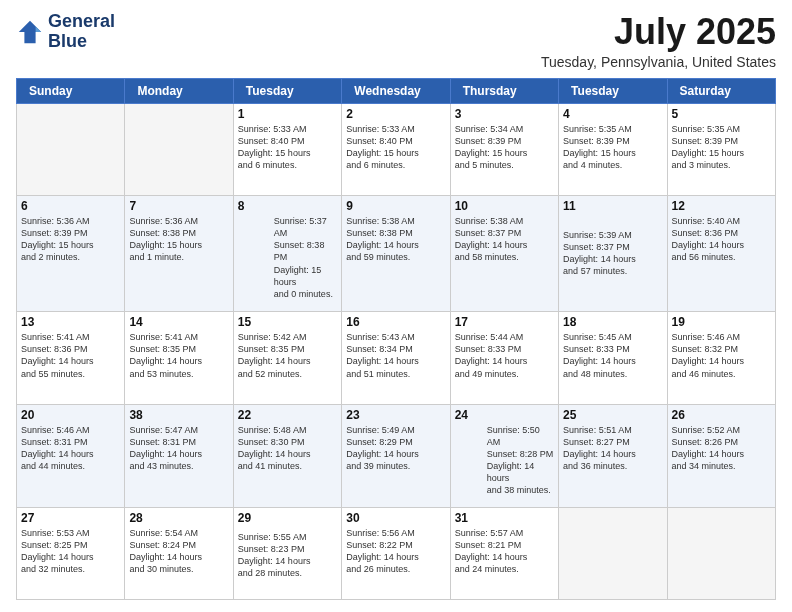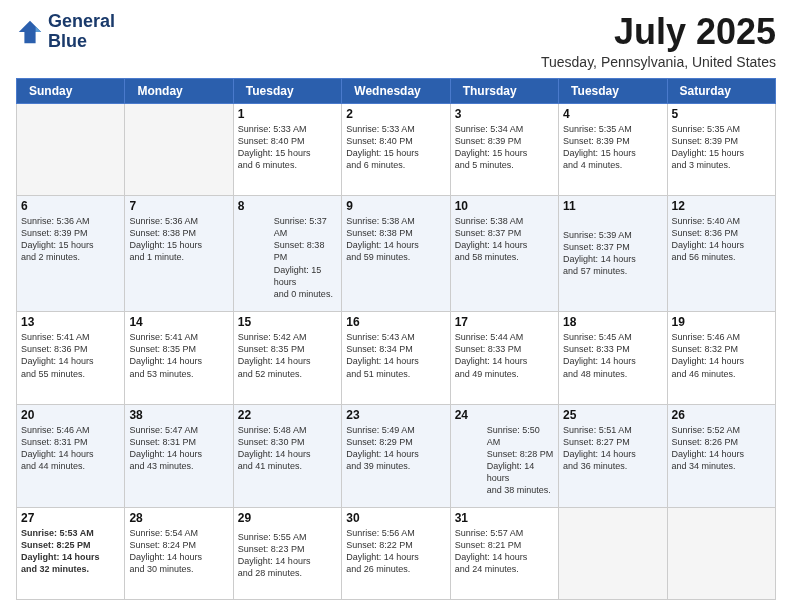--- a/index.html
+++ b/index.html
@@ -321,21 +321,21 @@
             <span class="day-number">26</span>
             <div class="day-info" style="white-space: pre-line;">Sunrise: 5:52 AM
 Sunset: 8:26 PM
 Daylight: 14 hours
 and 34 minutes.</div>
           </td>
         </tr>
         <tr>
           <td>
             <span class="day-number">27</span>
-            <div class="day-info" style="white-space: pre-line; font-weight: bold;">Sunrise: 5:53 AM
+            <div class="day-info" style="white-space: pre-line;">Sunrise: 5:53 AM
 Sunset: 8:25 PM
 Daylight: 14 hours
 and 32 minutes.</div>
           </td>
           <td>
             <span class="day-number">28</span>
             <div class="day-info" style="white-space: pre-line;">Sunrise: 5:54 AM
 Sunset: 8:24 PM
 Daylight: 14 hours
 and 30 minutes.</div>

